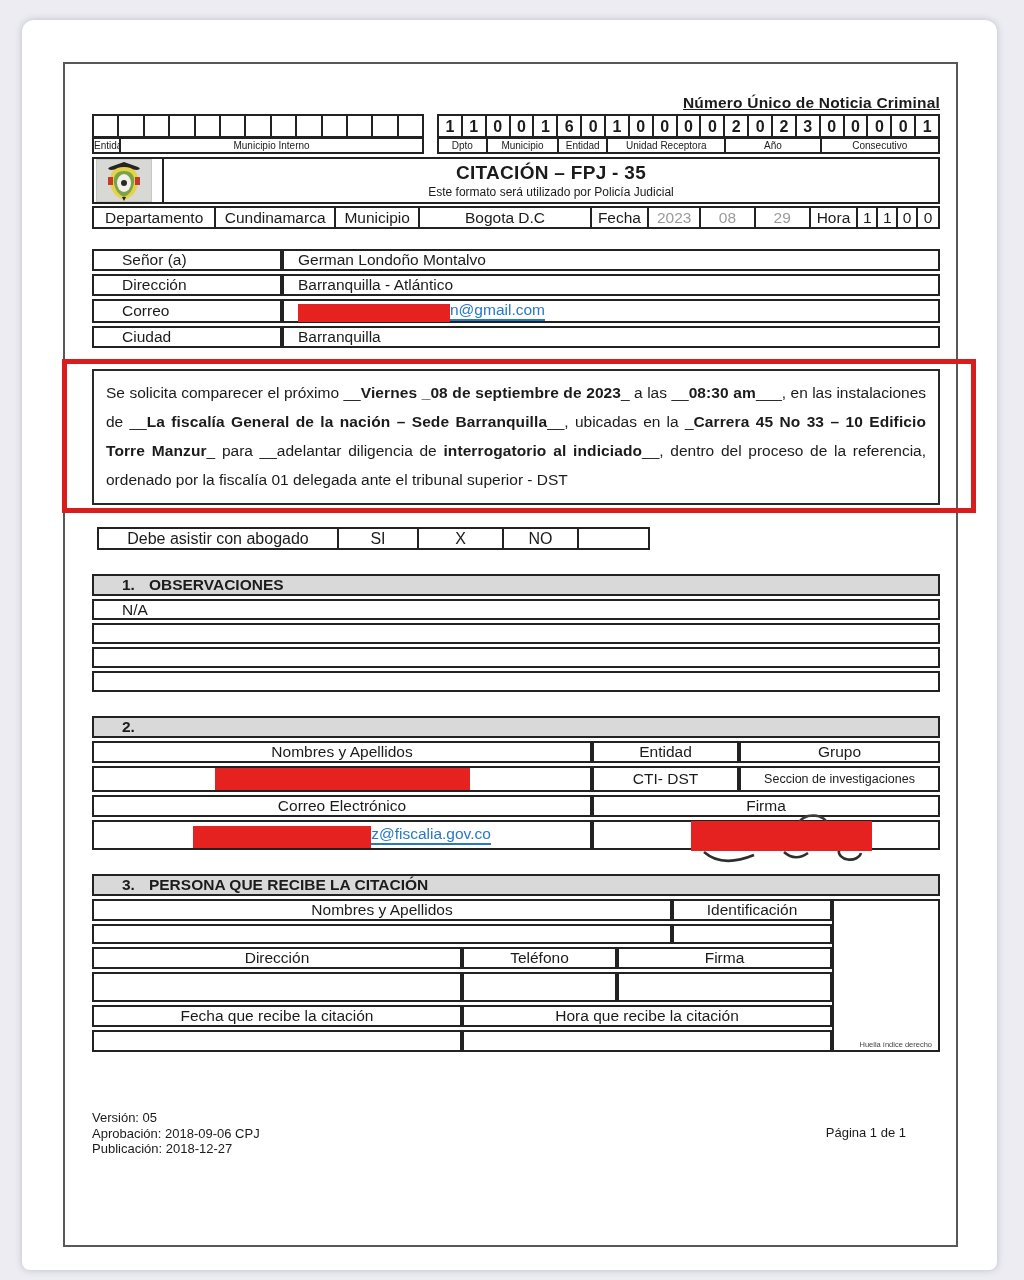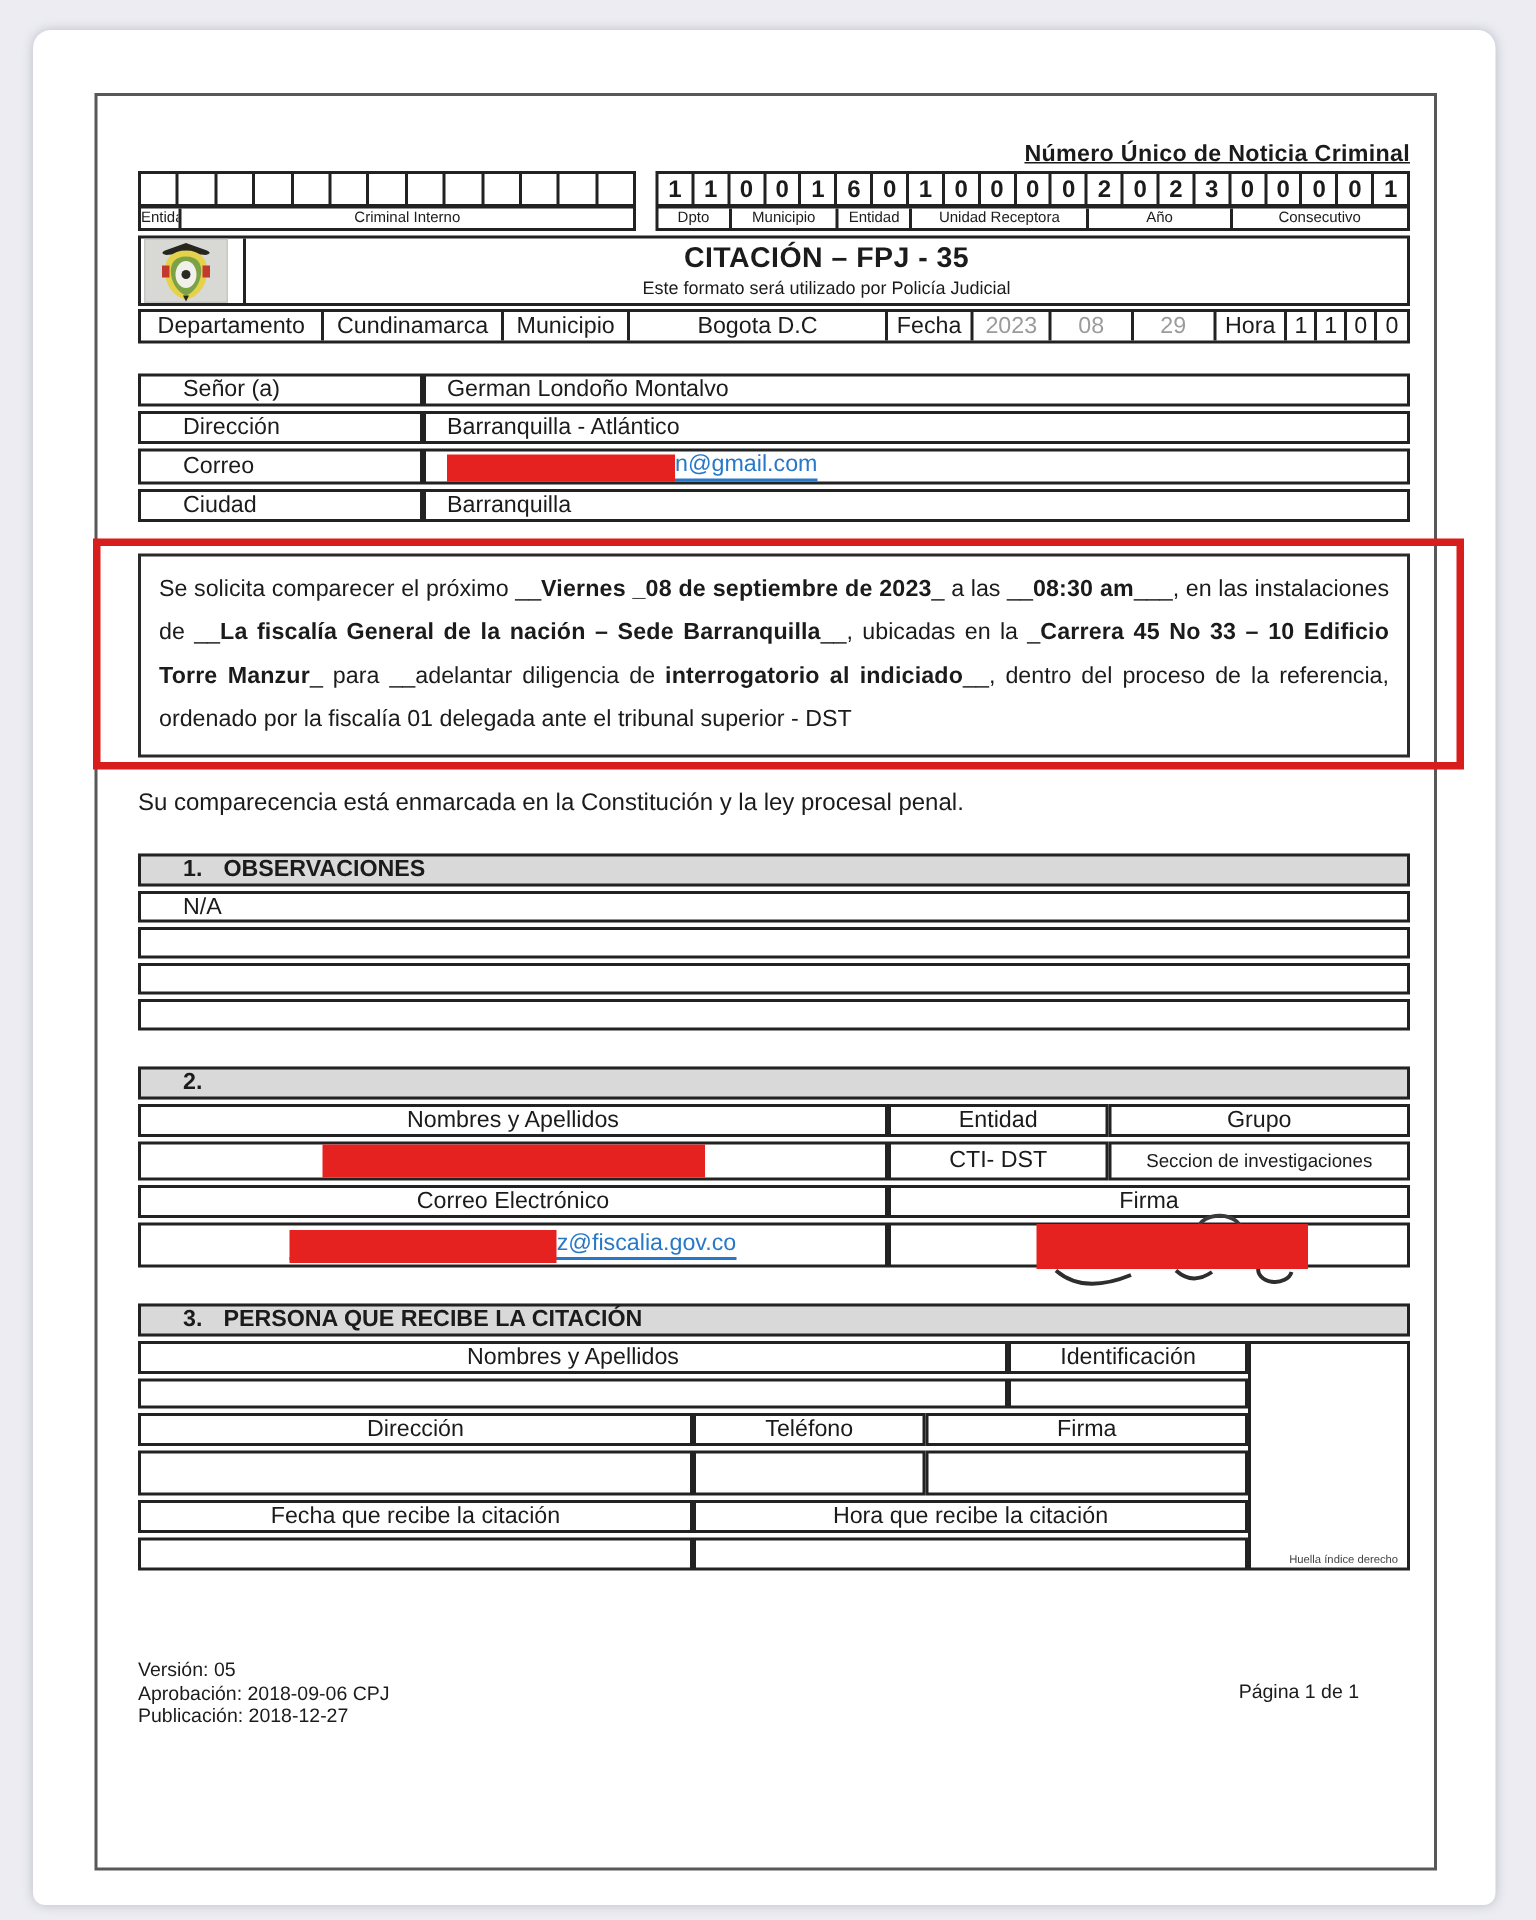--- a/index.html
+++ b/index.html
@@ -140,21 +140,21 @@
               <span class="cell"></span>
               <span class="cell"></span>
               <span class="cell"></span>
               <span class="cell"></span>
               <span class="cell"></span>
               <span class="cell"></span>
               <span class="cell"></span>
           </div>
           <div class="labels-row">
             <span class="lbl f1">Entidad</span>
-            <span class="lbl f12">Criminal Interno</span>
+            <span class="lbl f12">Municipio Interno</span>
           </div>
         </div>
         <div class="nunc-gap"></div>
         <div class="nunc-right">
           <div class="cells-row">
             <span class="cell">1</span>
               <span class="cell">1</span>
               <span class="cell">0</span>
               <span class="cell">0</span>
               <span class="cell">1</span>
@@ -250,22 +250,28 @@
           </tr>
         </tbody>
           </table>
       </div>
 
       <div class="cita-wrap">
         <div class="red-overlay"></div>
         <div class="cita-box"><span>Se solicita comparecer el próximo __</span><b>Viernes _08 de septiembre de 2023</b><span>_ a las __</span><b>08:30 am</b><span>___, en las instalaciones de __</span><b>La fiscalía General de la nación – Sede Barranquilla</b><span>__, ubicadas en la _</span><b>Carrera 45 No 33 – 10 Edificio Torre Manzur</b><span>_ para __adelantar diligencia de </span><b>interrogatorio al indiciado</b><span>__, dentro del proceso de la referencia, ordenado por la fiscalía 01 delegada ante el tribunal superior - DST</span></div>
       </div>
 
-
-      <p class="comparecencia">Su comparecencia está enmarcada en la Constitución y la ley procesal penal.</p>
+      <div class="abogado">
+        <span class="abg-cell" style="width:240px">Debe asistir con abogado</span>
+        <span class="abg-cell" style="width:80px">SI</span>
+        <span class="abg-cell" style="width:85px">X</span>
+        <span class="abg-cell" style="width:75px">NO</span>
+        <span class="abg-cell" style="width:68px"></span>
+      </div>
+
 
       <div class="section">
         <div class="sec-header">
           <span class="sec-num">1.</span>
           <span class="sec-title">OBSERVACIONES</span>
         </div>
         <div class="obs-row">N/A</div>
         <div class="obs-row"></div>
         <div class="obs-row"></div>
         <div class="obs-row"></div>

